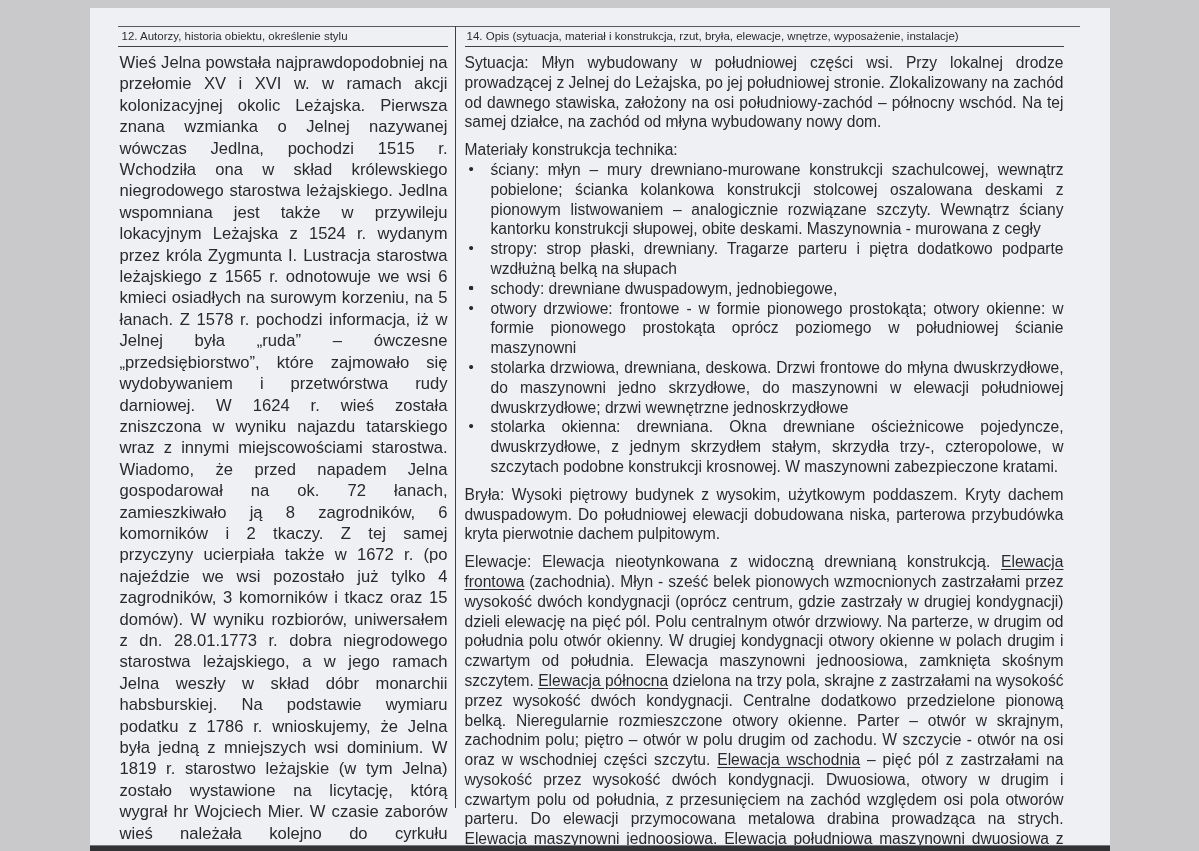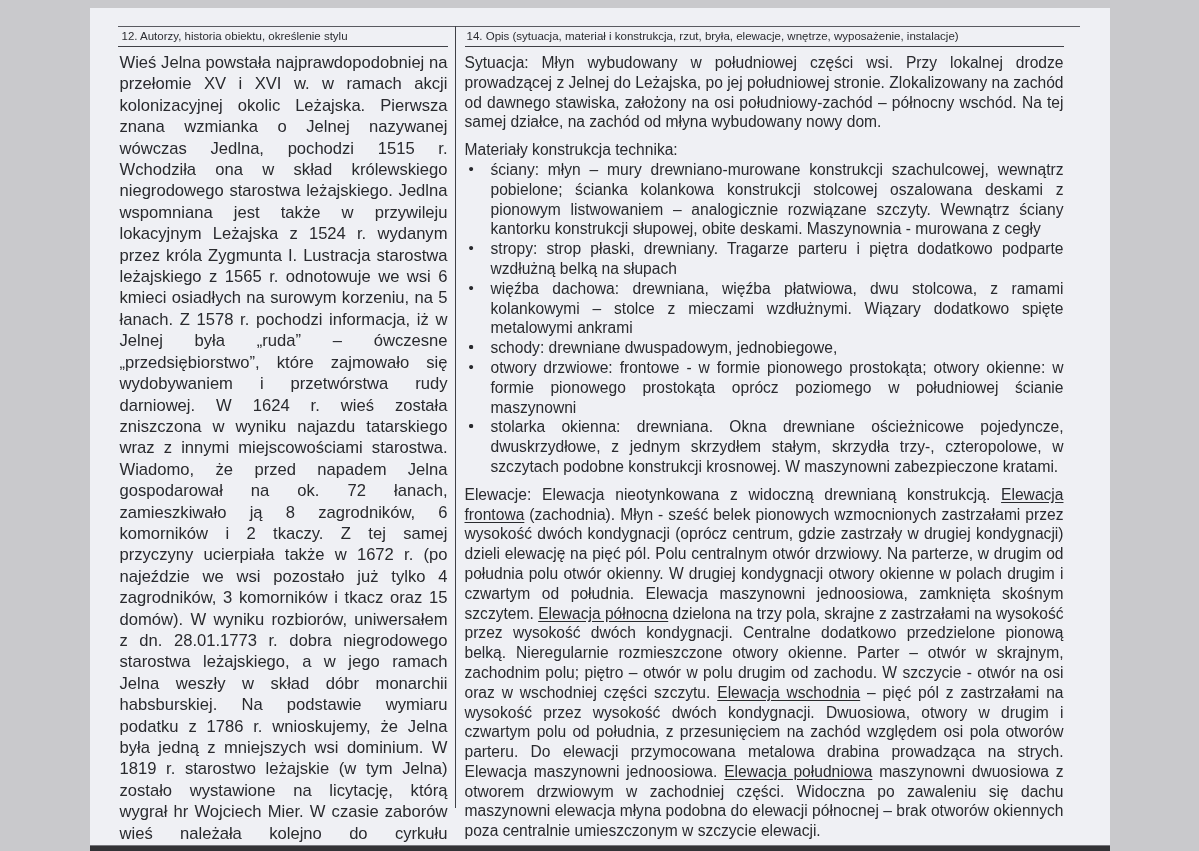--- a/index.html
+++ b/index.html
@@ -98,43 +98,47 @@
           <li>
             <span class="li-marker">•</span>
             <span>ściany: młyn – mury drewniano-murowane konstrukcji szachulcowej, wewnątrz pobielone; ścianka kolankowa konstrukcji stolcowej oszalowana deskami z pionowym listwowaniem – analogicznie rozwiązane szczyty. Wewnątrz ściany kantorku konstrukcji słupowej, obite deskami. Maszynownia - murowana z cegły</span>
           </li>
           <li>
             <span class="li-marker">•</span>
             <span>stropy: strop płaski, drewniany. Tragarze parteru i piętra dodatkowo podparte wzdłużną belką na słupach</span>
           </li>
           <li>
             <span class="li-marker">•</span>
-            <span>więźba dachowa: drewniana, więźba płatwiowa, dwu stolcowa, z ramami kolankowymi – stolce z mieczami wzdłużnymi. Wiązary dodatkowo spięte metalowymi ankrami</span>
           </li>
           <li>
             <span class="li-marker">•</span>
           </li>
           <li>
             <span class="li-marker">•</span>
             <span>schody: drewniane dwuspadowym, jednobiegowe,</span>
           </li>
           <li>
             <span class="li-marker">•</span>
             <span>otwory drzwiowe: frontowe - w formie pionowego prostokąta; otwory okienne: w formie pionowego prostokąta oprócz poziomego w południowej ścianie maszynowni</span>
           </li>
           <li>
             <span class="li-marker">•</span>
+            <span>stolarka drzwiowa, drewniana, deskowa. Drzwi frontowe do młyna dwuskrzydłowe, do maszynowni jedno skrzydłowe, do maszynowni w elewacji południowej dwuskrzydłowe; drzwi wewnętrzne jednoskrzydłowe</span>
           </li>
           <li>
             <span class="li-marker">•</span>
             <span>stolarka okienna: drewniana. Okna drewniane ościeżnicowe pojedyncze, dwuskrzydłowe, z jednym skrzydłem stałym, skrzydła trzy-, czteropolowe, w szczytach podobne konstrukcji krosnowej. W maszynowni zabezpieczone kratami.</span>
           </li>
         </ul>
 
 
+        <p class="para">
+          <span class="b">Bryła:</span>
+          <span>Wysoki piętrowy budynek z wysokim, użytkowym poddaszem. Kryty dachem dwuspadowym. Do południowej elewacji dobudowana niska, parterowa przybudówka kryta pierwotnie dachem pulpitowym.</span>
+        </p>
 
         <p class="para">
           <span class="b">Elewacje:</span>
           <span><span>Elewacja nieotynkowana z widoczną drewnianą konstrukcją. </span><span class="u">Elewacja frontowa</span><span> (zachodnia). Młyn - sześć belek pionowych wzmocnionych zastrzałami przez wysokość dwóch kondygnacji (oprócz centrum, gdzie zastrzały w drugiej kondygnacji) dzieli elewację na pięć pól. Polu centralnym otwór drzwiowy. Na parterze, w drugim od południa polu otwór okienny. W drugiej kondygnacji otwory okienne w polach drugim i czwartym od południa. Elewacja maszynowni jednoosiowa, zamknięta skośnym szczytem. </span><span class="u">Elewacja północna</span><span> dzielona na trzy pola, skrajne z zastrzałami na wysokość przez wysokość dwóch kondygnacji. Centralne dodatkowo przedzielone pionową belką. Nieregularnie rozmieszczone otwory okienne. Parter – otwór w skrajnym, zachodnim polu; piętro – otwór w polu drugim od zachodu. W szczycie - otwór na osi oraz w wschodniej części szczytu. </span><span class="u">Elewacja wschodnia</span><span> – pięć pól z zastrzałami na wysokość przez wysokość dwóch kondygnacji. Dwuosiowa, otwory w drugim i czwartym polu od południa, z przesunięciem na zachód względem osi pola otworów parteru. Do elewacji przymocowana metalowa drabina prowadząca na strych. Elewacja maszynowni jednoosiowa. </span><span class="u">Elewacja południowa</span><span> maszynowni dwuosiowa z otworem drzwiowym w zachodniej części. Widoczna po zawaleniu się dachu maszynowni elewacja młyna podobna do elewacji północnej – brak otworów okiennych poza centralnie umieszczonym w szczycie elewacji.</span></span>
         </p>
 
       </div>
 
       <div class="footer-note">Cd. wkładka nr 1</div>
     </div>

